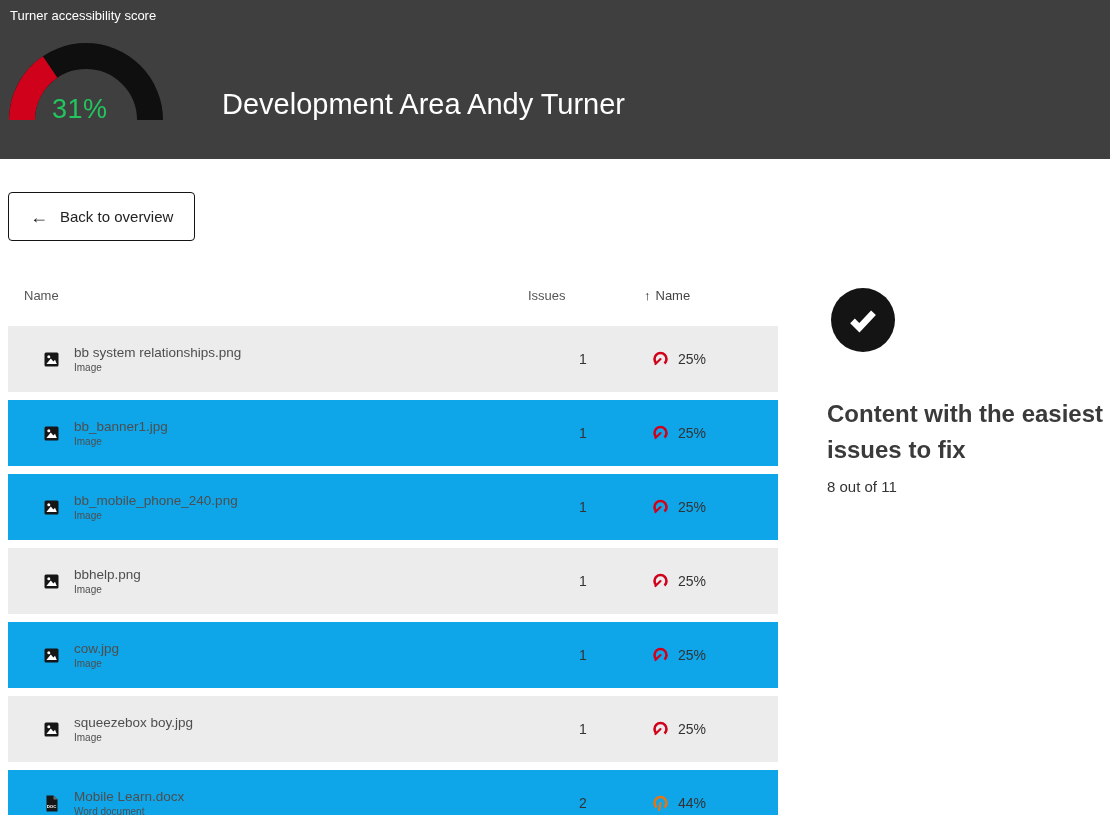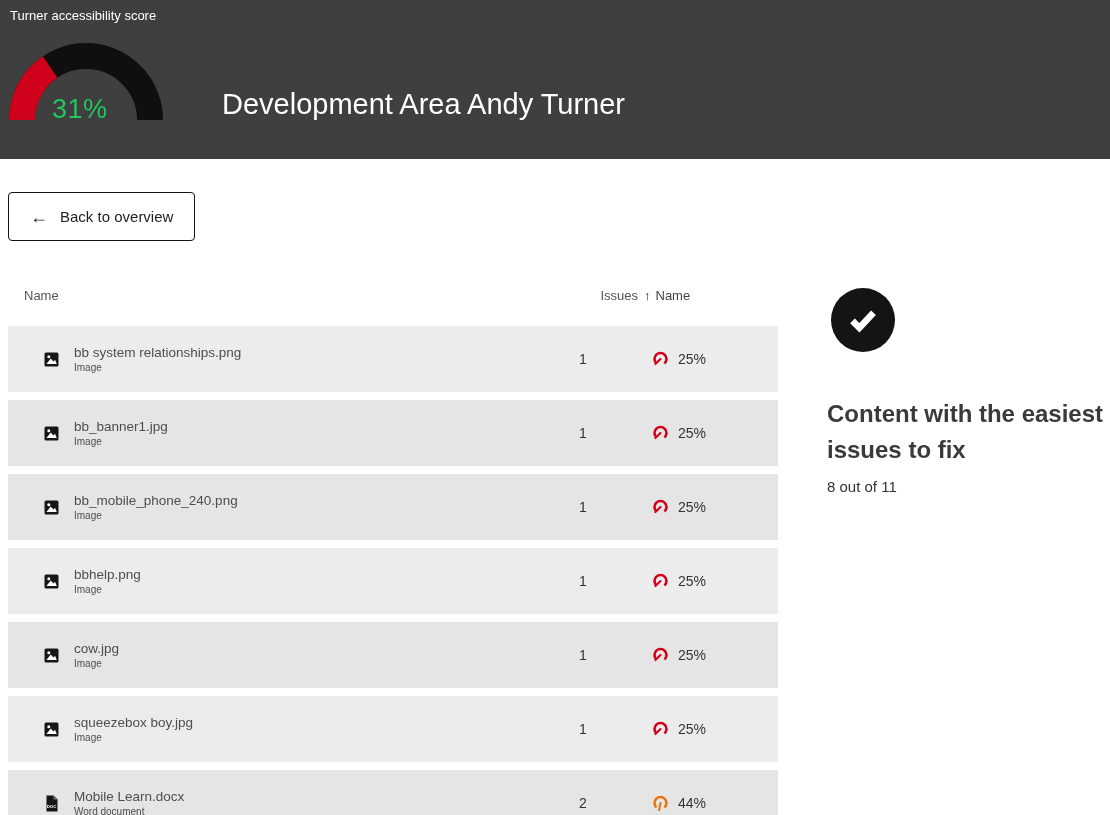--- a/index.html
+++ b/index.html
@@ -43,27 +43,27 @@
   }
   .back-arrow { font-size:18px; line-height:1; }
 
   
   .table { position:absolute; top:280px; left:8px; width:770px; }
   .thead {
     display:flex; align-items:center; height:30px; margin-bottom:16px;
     font-size:13px; color:#555;
   }
   .th-name  { flex:1; padding-left:16px; cursor:pointer; }
-  .th-issues{ width:110px; text-align:right; cursor:pointer; }
+  .th-issues{ width:110px; text-align:left; cursor:pointer; }
   .th-score { width:140px; padding-left:6px; cursor:pointer; display:flex; align-items:center; gap:5px; color:#444; }
   .sort-arrow { font-size:13px; color:#222; }
 
   .trow {
     display:flex; align-items:center; height:66px; margin-bottom:8px;
-    background:#e5e5e5; cursor:pointer;
+    background:#0ea5e9; cursor:pointer;
   }
   .trow.shaded { background:var(--row-shade, #ececec); }
   .cell-name { flex:1; display:flex; align-items:center; padding-left:36px; gap:15px; min-width:0; }
   .ficon { flex:0 0 auto; display:flex; }
   .ftext { display:flex; flex-direction:column; gap:2px; }
   .fname { font-size:13.5px; color:#4e4e4e; }
   .ftype { font-size:10px; color:#4e4e4e; }
   .cell-issues { width:110px; text-align:center; font-size:14px; color:#333; }
   .cell-score { width:140px; display:flex; align-items:flex-start; gap:9px; padding-left:14px; font-size:14px; color:#333; }
   .gicon { display:flex; }

